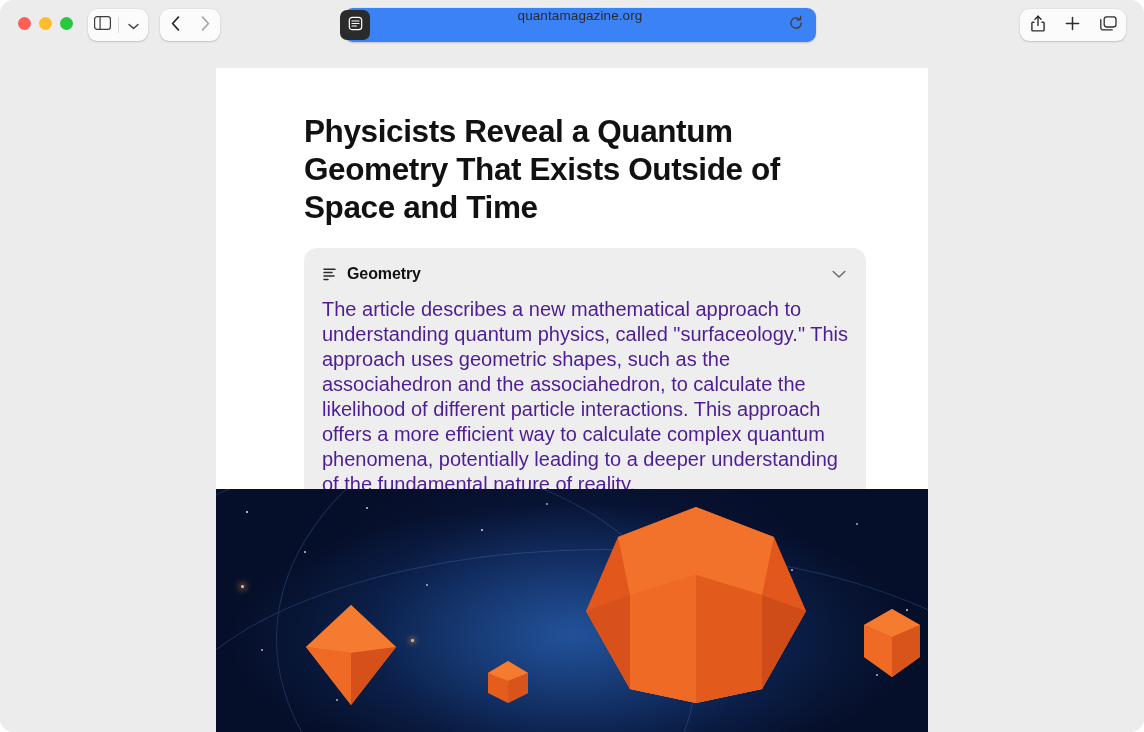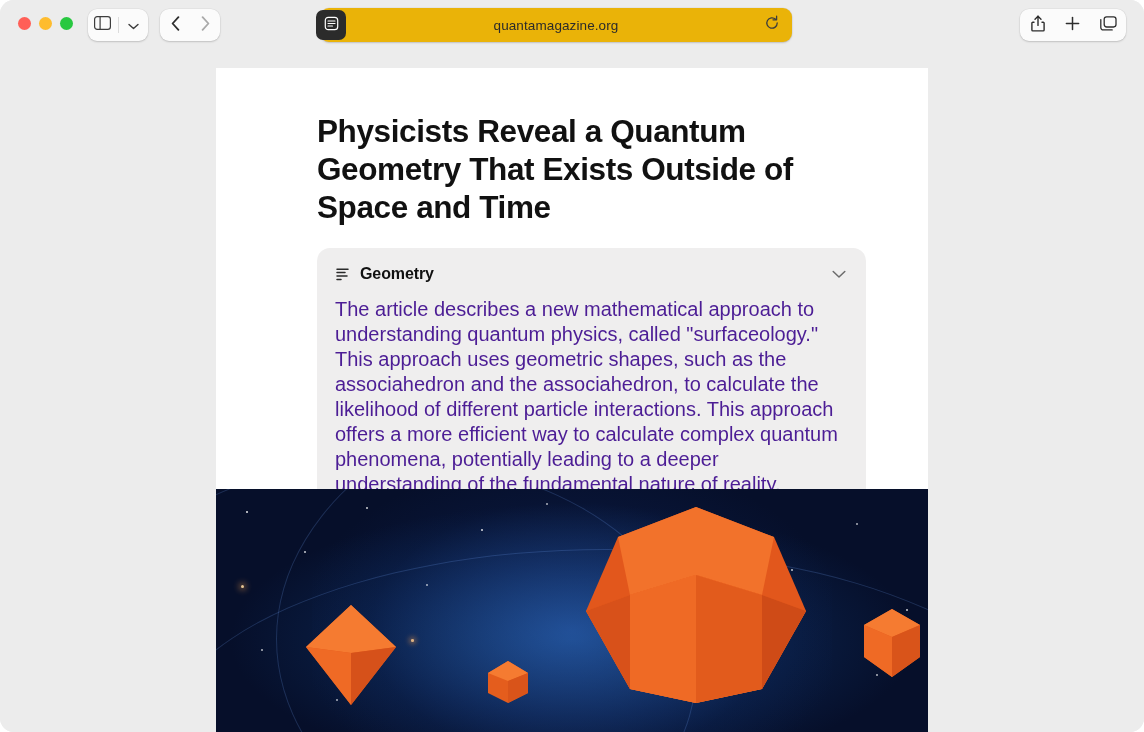--- a/index.html
+++ b/index.html
@@ -68,27 +68,27 @@
   .nav-pill .seg {
     flex: 1;
     height: 100%;
     display: flex;
     align-items: center;
     justify-content: center;
   }
 
   .address-bar {
     position: absolute;
-    left: 320px; top: 8px;
+    left: 344px; top: 8px;
     width: 472px; height: 34px;
-    background: #eab308;
+    background: #3b82f6;
     border-radius: 9px;
     box-shadow: 0 1px 2px rgba(0,0,0,0.16), 0 0 0 0.5px rgba(0,0,0,0.06);
     display: flex;
-    align-items: center;
+    align-items: flex-start;
     justify-content: center;
   }
   .address-text {
     font-size: 13.5px;
     color: #2b2b2b;
     letter-spacing: 0.1px;
   }
   .reader-badge {
     position: absolute;
     left: -4px; top: 2px;
@@ -131,22 +131,21 @@
   .page {
     position: absolute;
     left: 216px; top: 18px;
     width: 712px;
     height: 664px;
     background: #ffffff;
     overflow: hidden;
   }
 
   .article-inner {
-    padding: 44px 62px 0 62px;
-    margin-left: 39px;
+    padding: 44px 62px 0 88px;
   }
 
   .headline {
     font-size: 31.5px;
     line-height: 38px;
     font-weight: 700;
     color: #111111;
     letter-spacing: -0.4px;
     margin-bottom: 22px;
   }

